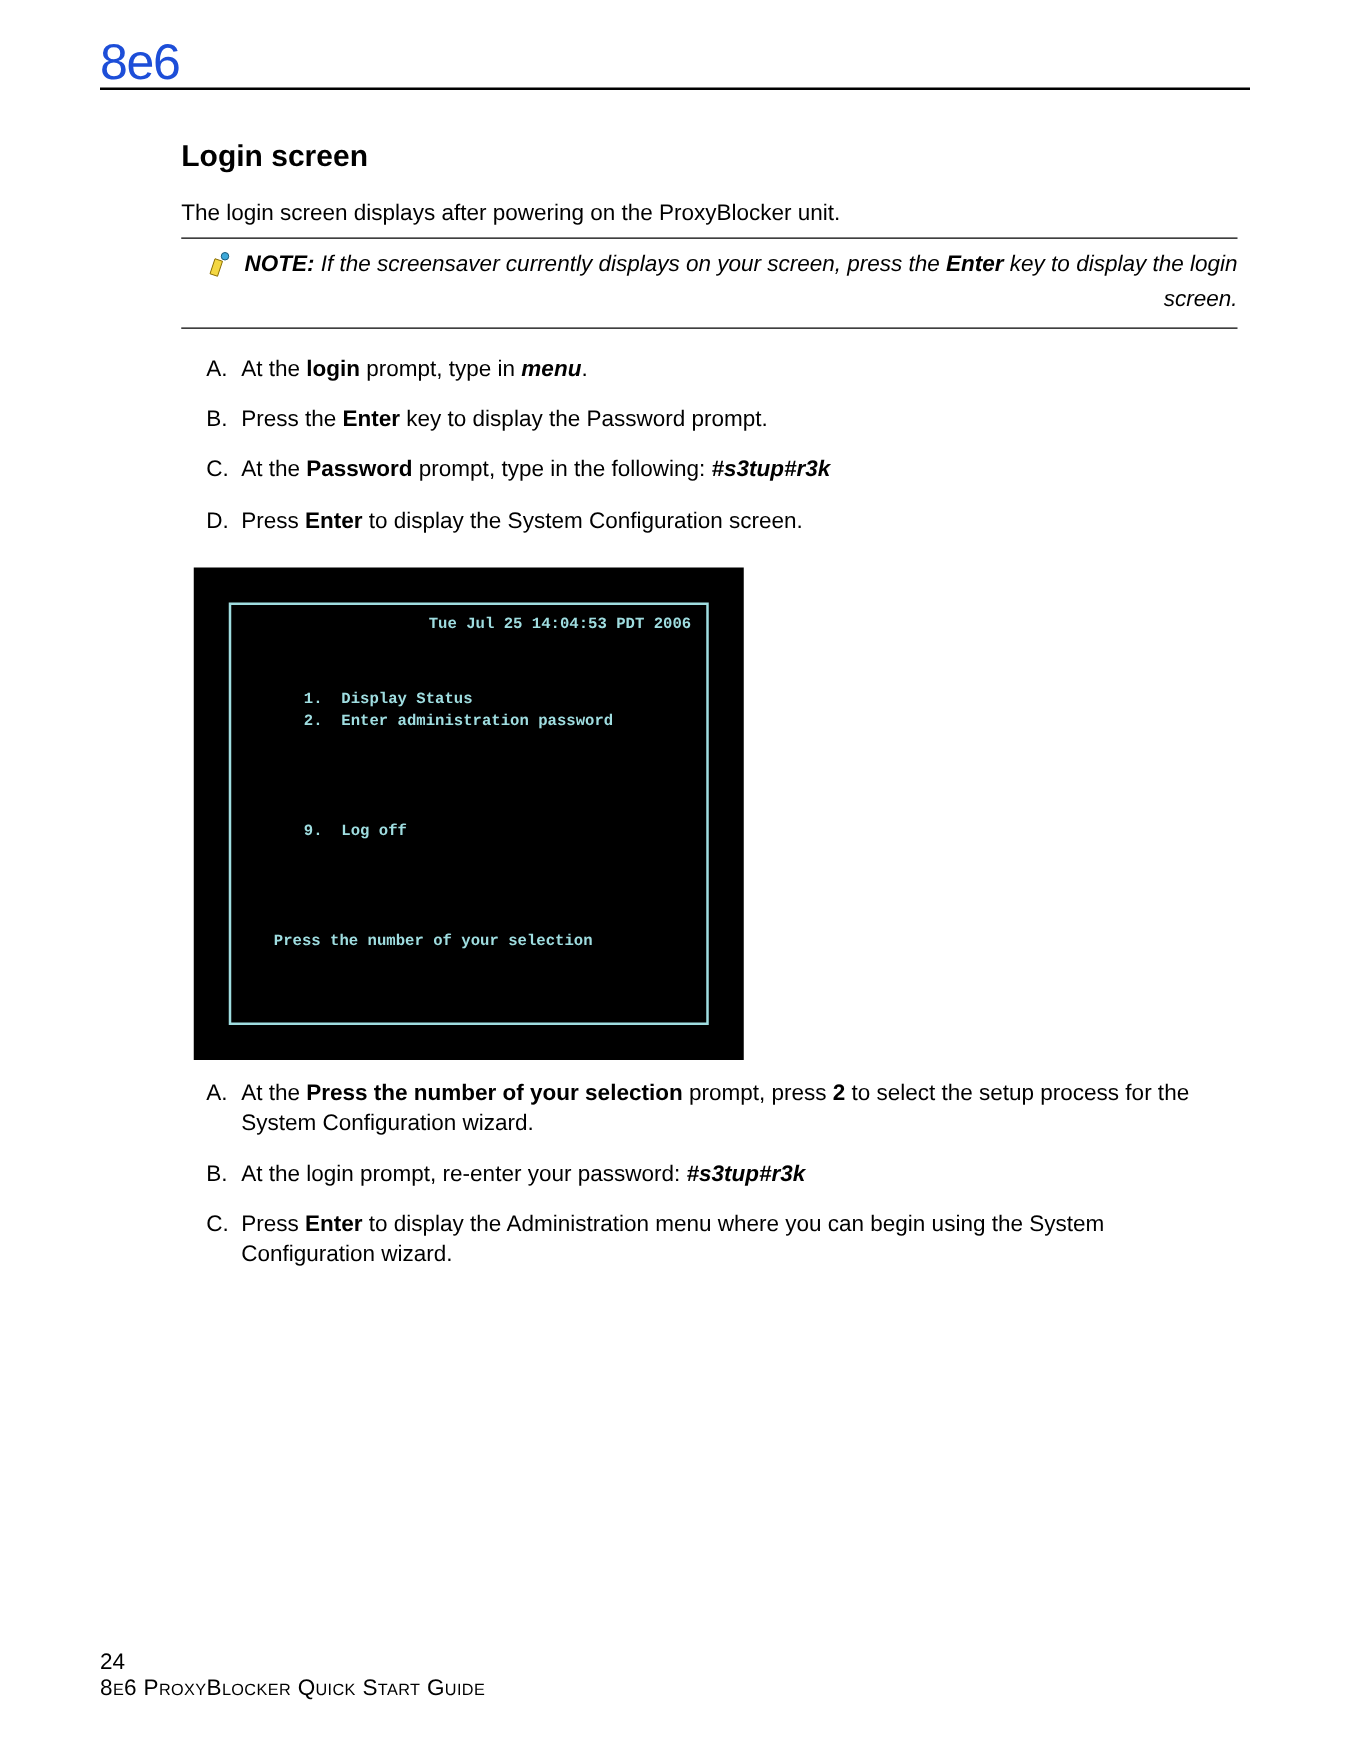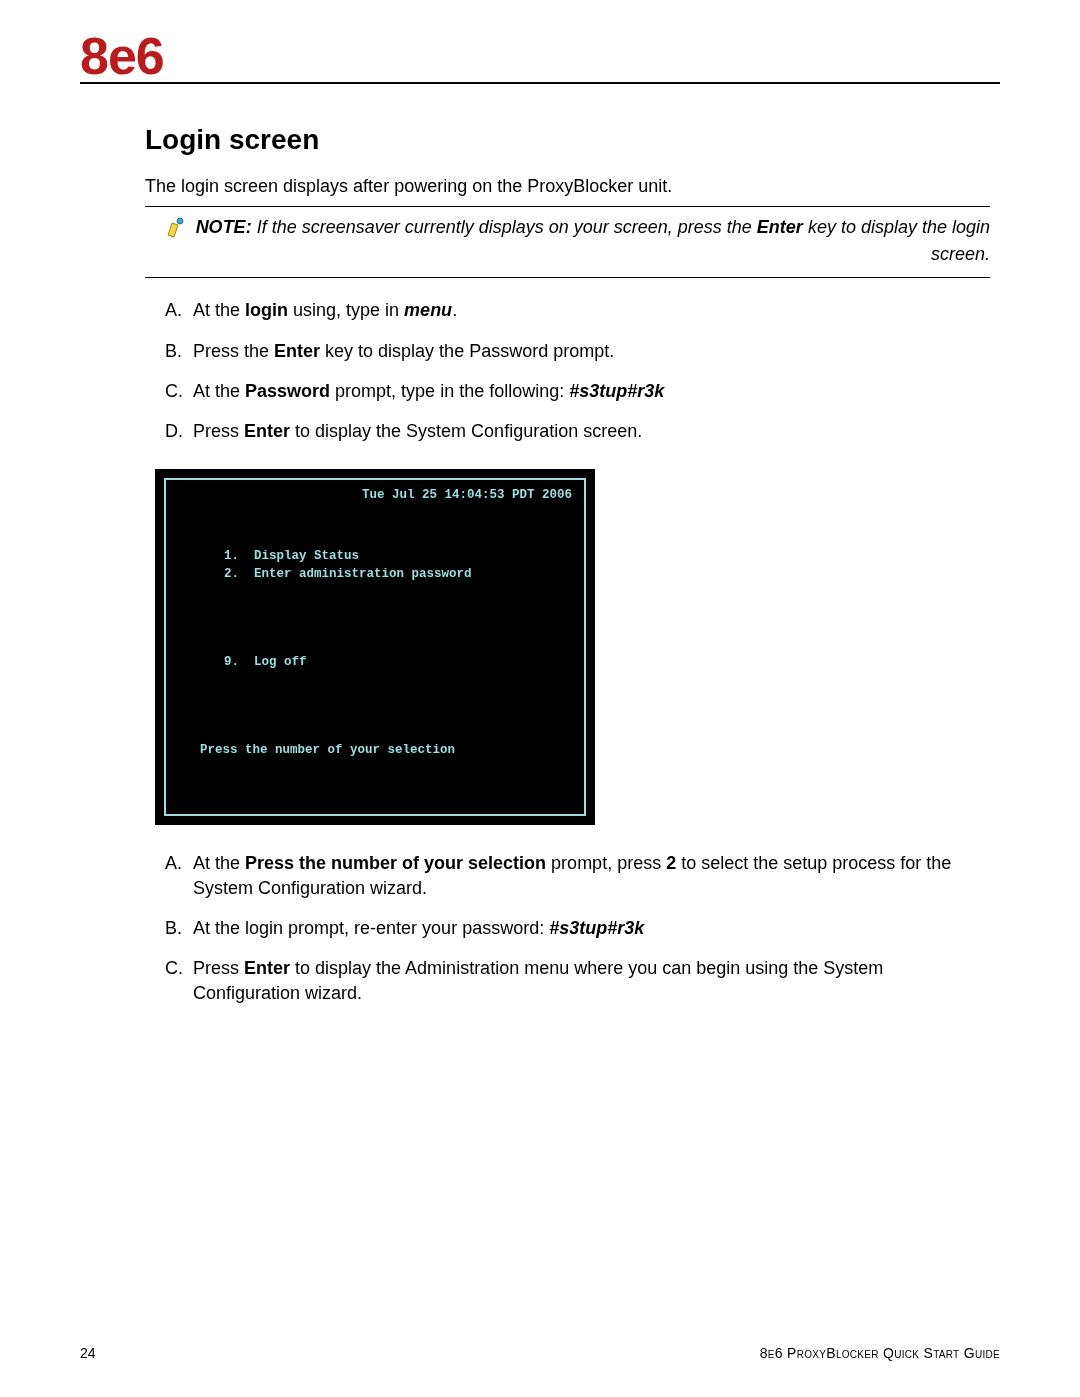--- a/index.html
+++ b/index.html
@@ -15,33 +15,33 @@
     padding: 30px 80px 0 80px;
   }
   .logo-row {
     display: flex;
     align-items: flex-end;
     border-bottom: 2px solid #000;
     padding-bottom: 0px;
     margin-bottom: 40px;
   }
   .logo {
-    font-size: 52px;
-    font-weight: bold;
-    color: #b91c1c;
+    font-size: 40px;
+    font-weight: normal;
+    color: #1d4ed8;
     letter-spacing: -1px;
     line-height: 1;
     padding-bottom: 0;
   }
   .content {
     padding-left: 65px;
     padding-right: 10px;
   }
   h2.section {
-    font-size: 28px;
+    font-size: 24px;
     font-weight: bold;
     margin-bottom: 18px;
     margin-top: 6px;
   }
   p.body {
     font-size: 18px;
     line-height: 1.35;
   }
   .note-wrap {
     border-top: 1px solid #000;
@@ -74,22 +74,22 @@
   }
   ol.steps li .marker {
     min-width: 28px;
   }
   ol.steps li .txt { flex: 1; }
   .b { font-weight: bold; }
   .bi { font-weight: bold; font-style: italic; }
   .terminal {
     width: 440px;
     background: #000;
-    padding: 9px;
-    margin: 0 0 26px 10px;
+    padding: 28px;
+    margin: 0 0 14px 10px;
   }
   .terminal-inner {
     border: 2px solid #9fdde0;
     padding: 6px 12px 40px 12px;
     font-family: "Courier New", monospace;
     font-weight: bold;
     color: #9fdde0;
     font-size: 12.5px;
     line-height: 1.45;
     min-height: 338px;
@@ -101,21 +101,22 @@
   .term-menu .row { white-space: pre; }
   .term-logoff { margin-top: 70px; margin-left: 46px; white-space: pre; }
   .term-prompt { margin-top: 70px; margin-left: 22px; }
   .footer {
     position: absolute;
     bottom: 36px;
     left: 80px;
     right: 80px;
     display: flex;
     justify-content: space-between;
-    font-size: 14px;
+    font-size: 18px;
+    flex-direction: column;
   }
   .footer-right {
     font-variant: small-caps;
     letter-spacing: 0.3px;
   }
 </style>
 </head>
 <body>
 
 <div class="page">
@@ -135,21 +136,21 @@
         </svg>
       </span>
       <span class="note-text">
         <span class="bold">NOTE:</span><span> If the screensaver currently displays on your screen, press the </span><span class="bold">Enter</span><span> key to display the login screen.</span>
       </span>
     </div>
 
     <ol class="steps">
       <li>
         <span class="marker">A.</span>
-        <span class="txt"><span>At the </span><span class="b">login</span><span> using, type in </span><span class="bi">menu</span><span>.</span></span>
+        <span class="txt"><span>At the </span><span class="b">login</span><span> prompt, type in </span><span class="bi">menu</span><span>.</span></span>
       </li>
       <li>
         <span class="marker">B.</span>
         <span class="txt"><span>Press the </span><span class="b">Enter</span><span> key to display the Password prompt.</span></span>
       </li>
       <li>
         <span class="marker">C.</span>
         <span class="txt"><span>At the </span><span class="b">Password</span><span> prompt, type in the following: </span><span class="bi">#s3tup#r3k</span></span>
       </li>
       <li>

